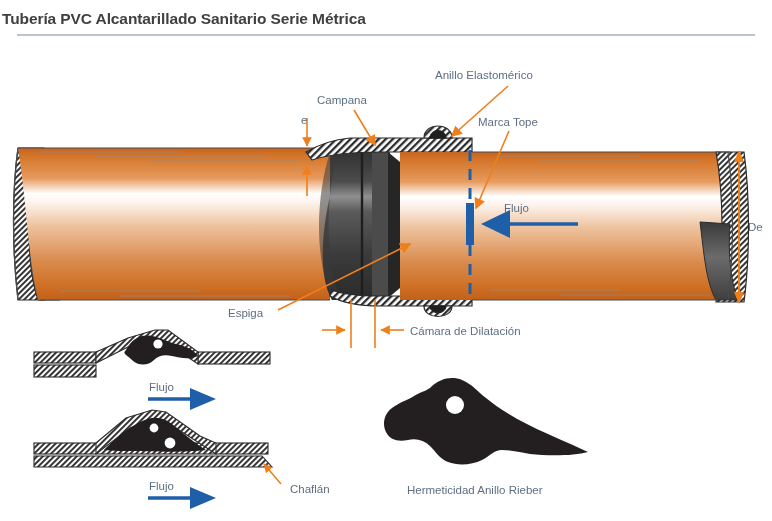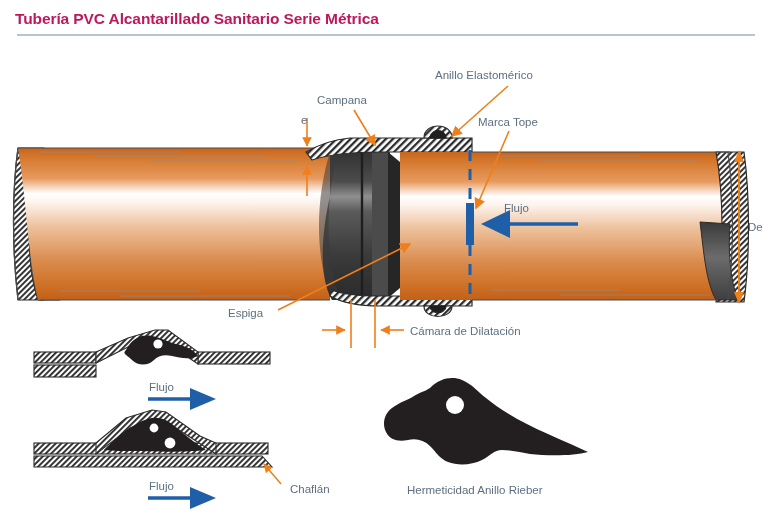--- a/index.html
+++ b/index.html
@@ -2,22 +2,22 @@
 <html><head>
 <meta charset="utf-8">
 <style>
   html,body{margin:0;padding:0;background:#ffffff;}
   body{
     width:772px;height:521px;position:relative;overflow:hidden;
     font-family:"Liberation Sans","DejaVu Sans",sans-serif;
   }
   #stage{position:absolute;inset:0;width:772px;height:521px;}
   .title-text{
-    position:absolute;left:15px;top:10px;
-    font-size:15.5px;font-weight:bold;color:#be185d;
+    position:absolute;left:2px;top:10px;
+    font-size:15.5px;font-weight:bold;color:#404040;
     letter-spacing:-0.1px;white-space:nowrap;
   }
   .title-rule{
     position:absolute;left:17px;top:34px;width:738px;height:2px;
     background:#b9c4cf;
   }
   svg{position:absolute;left:0;top:0;}
   .lbl{font-family:"Liberation Sans","DejaVu Sans",sans-serif;font-size:11.5px;fill:#5d6f80;}
 </style>
 </head>

